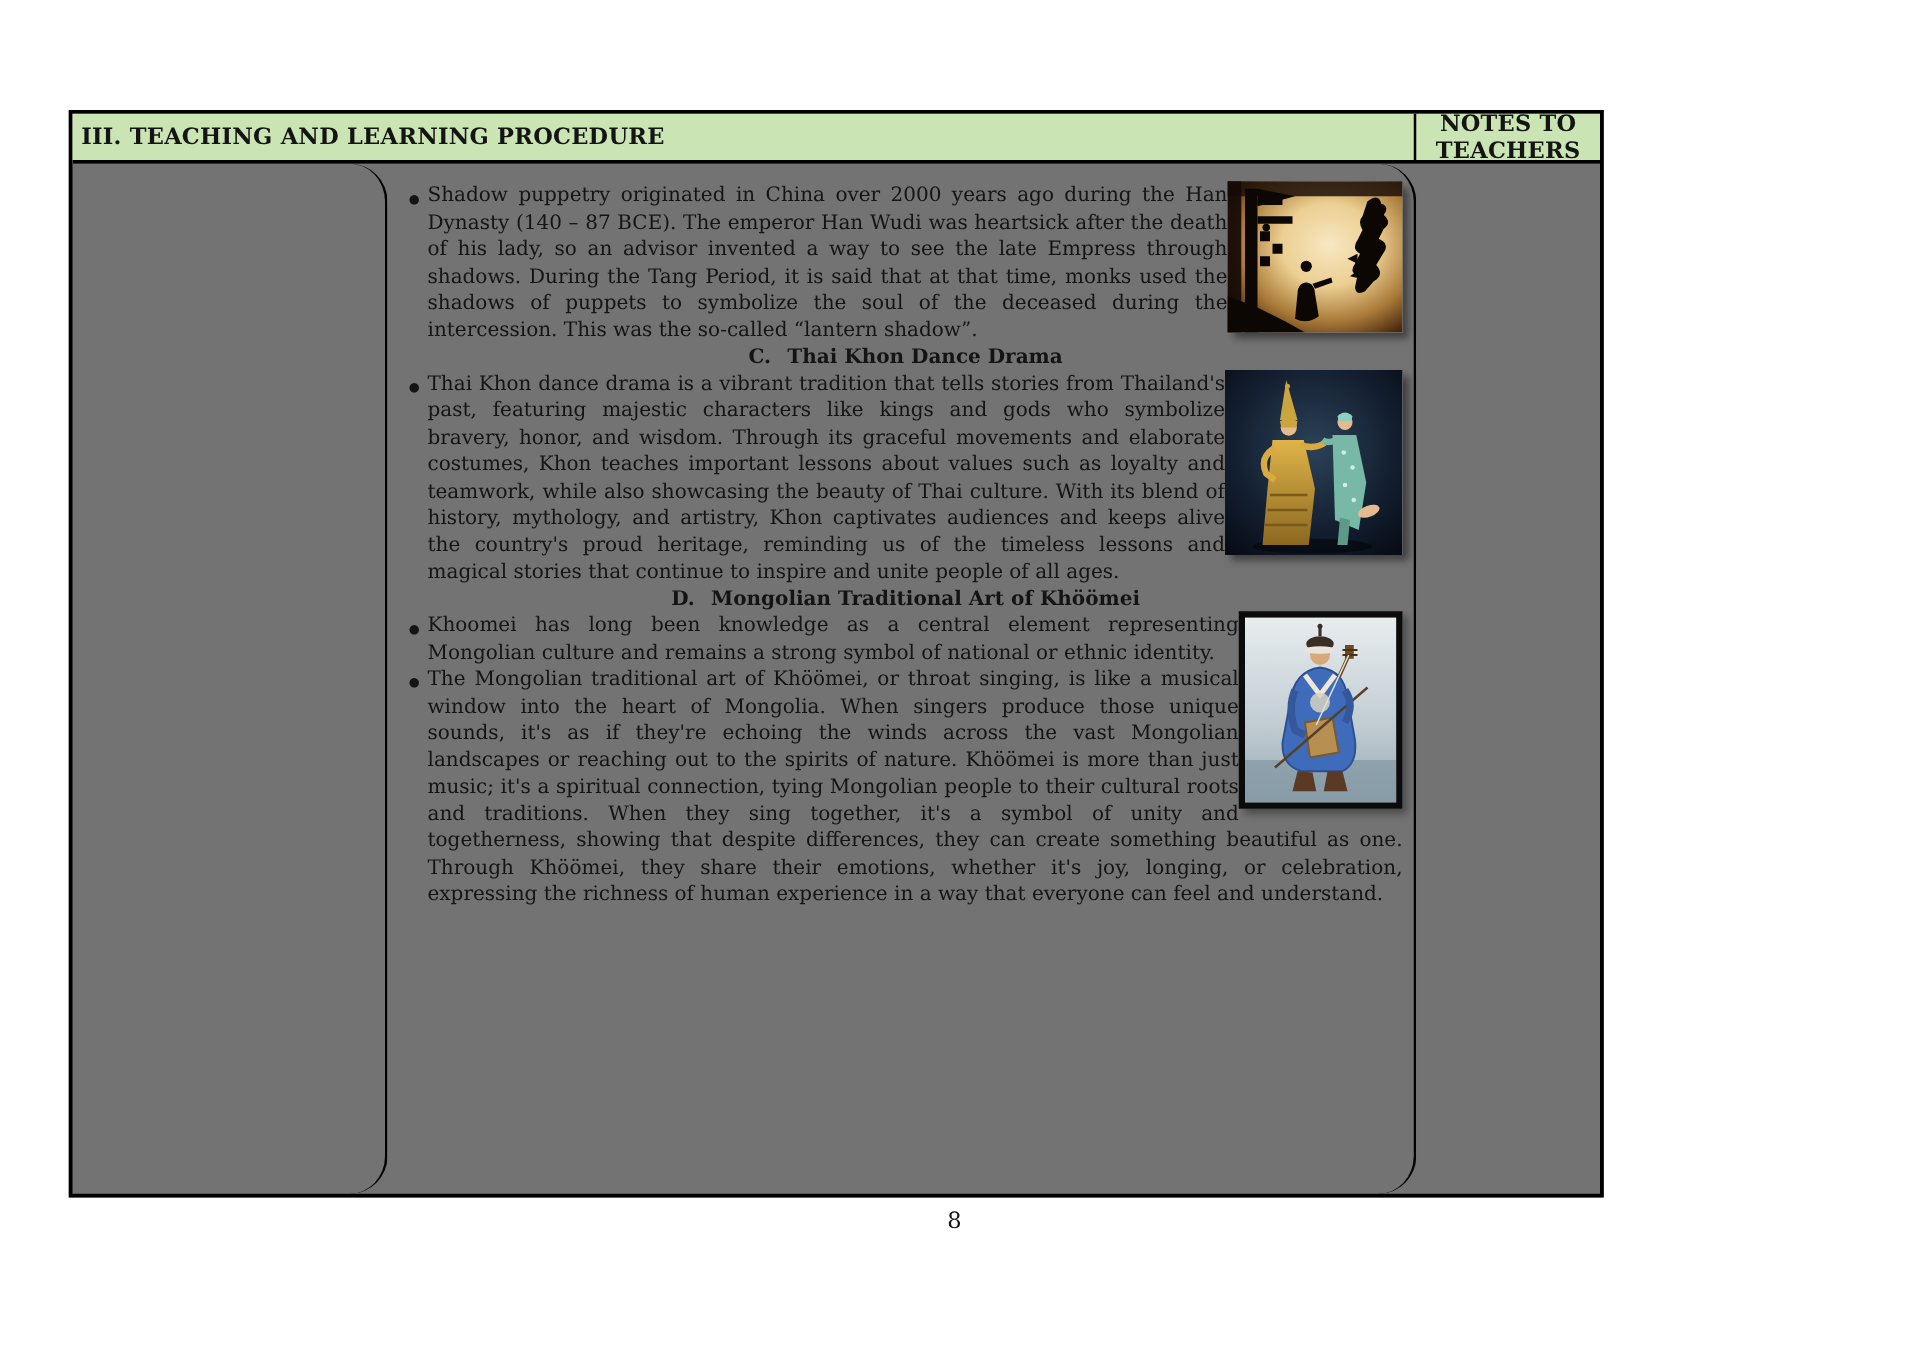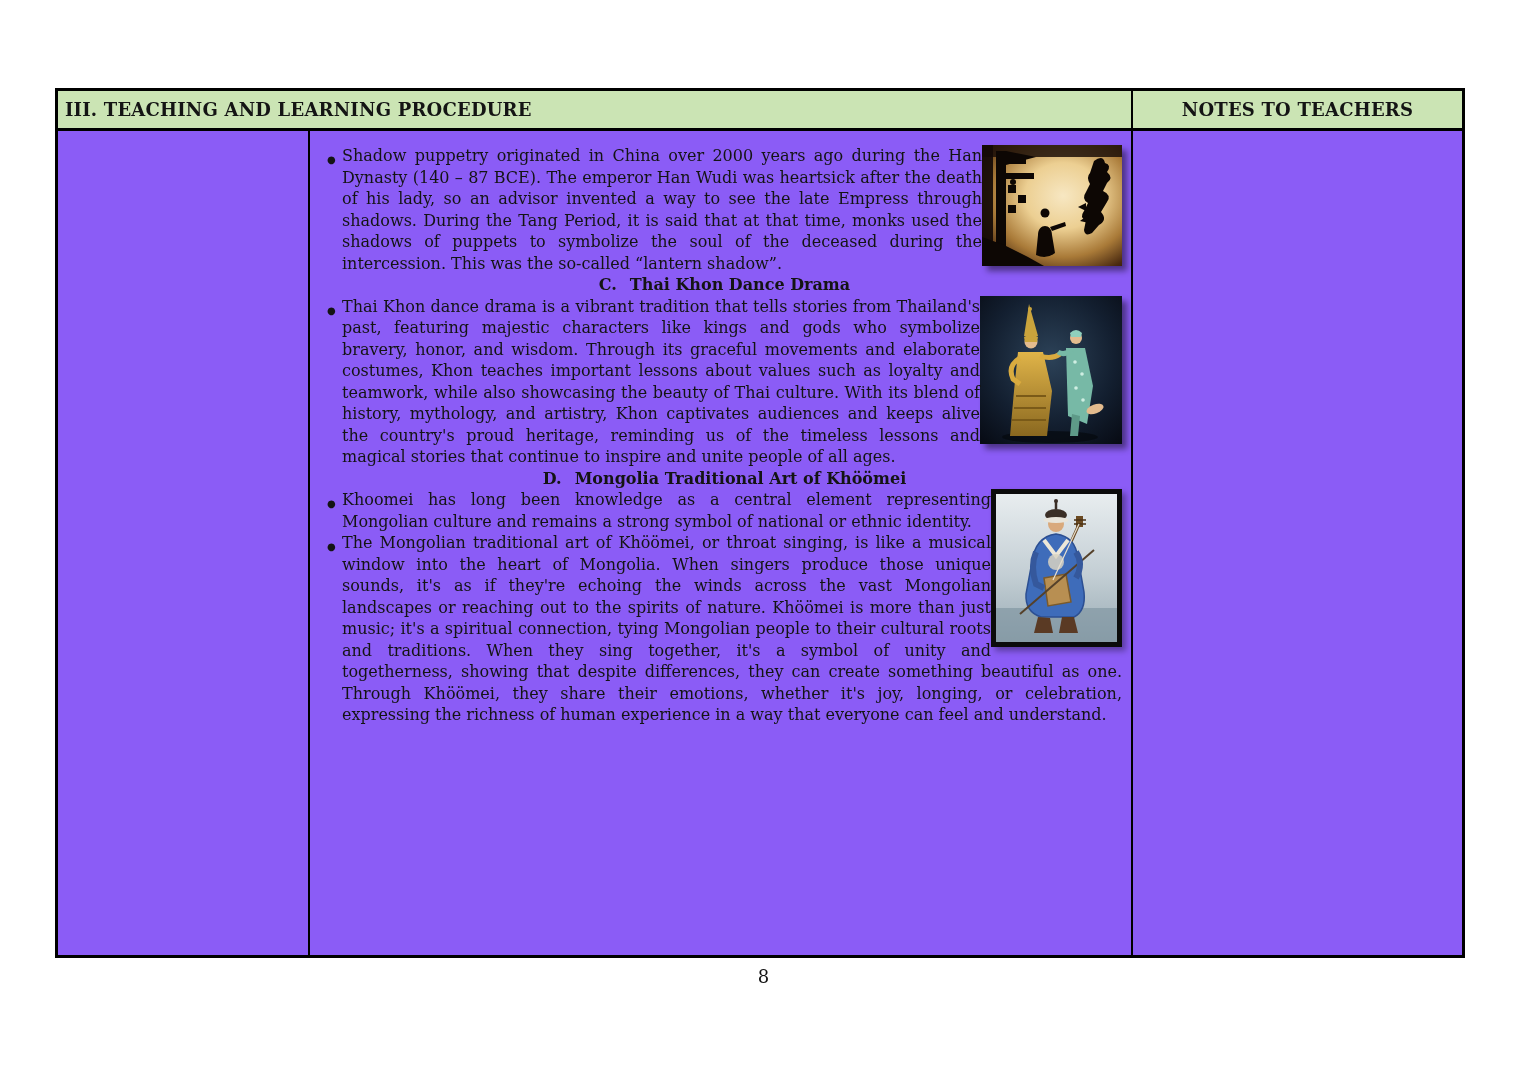--- a/index.html
+++ b/index.html
@@ -7,47 +7,47 @@
   .page{
     position:relative;
     width:1527px;height:1080px;
     background:#ffffff;
     font-family:"DejaVu Serif","Liberation Serif",serif;
     color:#141414;
     overflow:hidden;
   }
   .doc-table{
     position:absolute;left:55px;top:88px;
-    width:1410px;height:870px;
+    width:1228px;height:870px;
     border:3px solid #000;
     box-sizing:border-box;
-    background:#8b5cf6;
+    background:#737373;
   }
   .thead{
     display:flex;height:40px;
     background:#cbe4b4;
     border-bottom:3px solid #000;
     box-sizing:border-box;
   }
   .th{
     font-weight:bold;font-size:18px;
     display:flex;align-items:center;
     box-sizing:border-box;
     letter-spacing:0.2px;
   }
   .th-left{
     width:1075px;
     border-right:2px solid #000;
     padding-left:7px;
   }
   .th-right{
-    flex:1;justify-content:center;text-align:right;
+    flex:1;justify-content:center;text-align:center;
   }
   .tbody{display:flex;height:calc(100% - 40px);}
-  .col{box-sizing:border-box;height:100%;}
+  .col{box-sizing:border-box;height:100%;border-radius:30px;}
   .col-left{width:252px;border-right:2px solid #000;}
   .col-main{
     width:823px;border-right:2px solid #000;
     padding:14px 9px 0 17px;
     font-size:16px;line-height:21.5px;
   }
   .col-notes{flex:1;}
   .bullet{
     position:relative;margin:0;padding-left:15px;
     text-align:justify;
@@ -180,21 +180,21 @@
               <path d="M92,54 Q84,60 78,56" stroke="#77b9a6" stroke-width="5" fill="none"></path>
               <path d="M92,118 L90,140 L98,140 L100,120 Z" fill="#5e9a88"></path>
             </g>
           </svg>
         </figure>
 
 
         <p class="bullet">Thai Khon dance drama is a vibrant tradition that tells stories from Thailand's past, featuring majestic characters like kings and gods who symbolize bravery, honor, and wisdom. Through its graceful movements and elaborate costumes, Khon teaches important lessons about values such as loyalty and teamwork, while also showcasing the beauty of Thai culture. With its blend of history, mythology, and artistry, Khon captivates audiences and keeps alive the country's proud heritage, reminding us of the timeless lessons and magical stories that continue to inspire and unite people of all ages.</p>
 
         <p class="heading">
-          <span class="hletter">D.</span><span class="htitle">Mongolia Traditional Art of Khöömei</span>
+          <span class="hletter">D.</span><span class="htitle">Mongolian Traditional Art of Khöömei</span>
         </p>
 
         <figure class="fig fig-khoomei" aria-label="Mongolian musician in blue deel and pointed hat seated playing the morin khuur with a bow">
           <svg viewBox="0 0 121 148">
             <defs>
               <linearGradient id="mongBg" x1="0" y1="0" x2="0" y2="1">
                 <stop offset="0%" stop-color="#e8edef"></stop>
                 <stop offset="55%" stop-color="#c3ced4"></stop>
                 <stop offset="100%" stop-color="#98abb4"></stop>
               </linearGradient>

